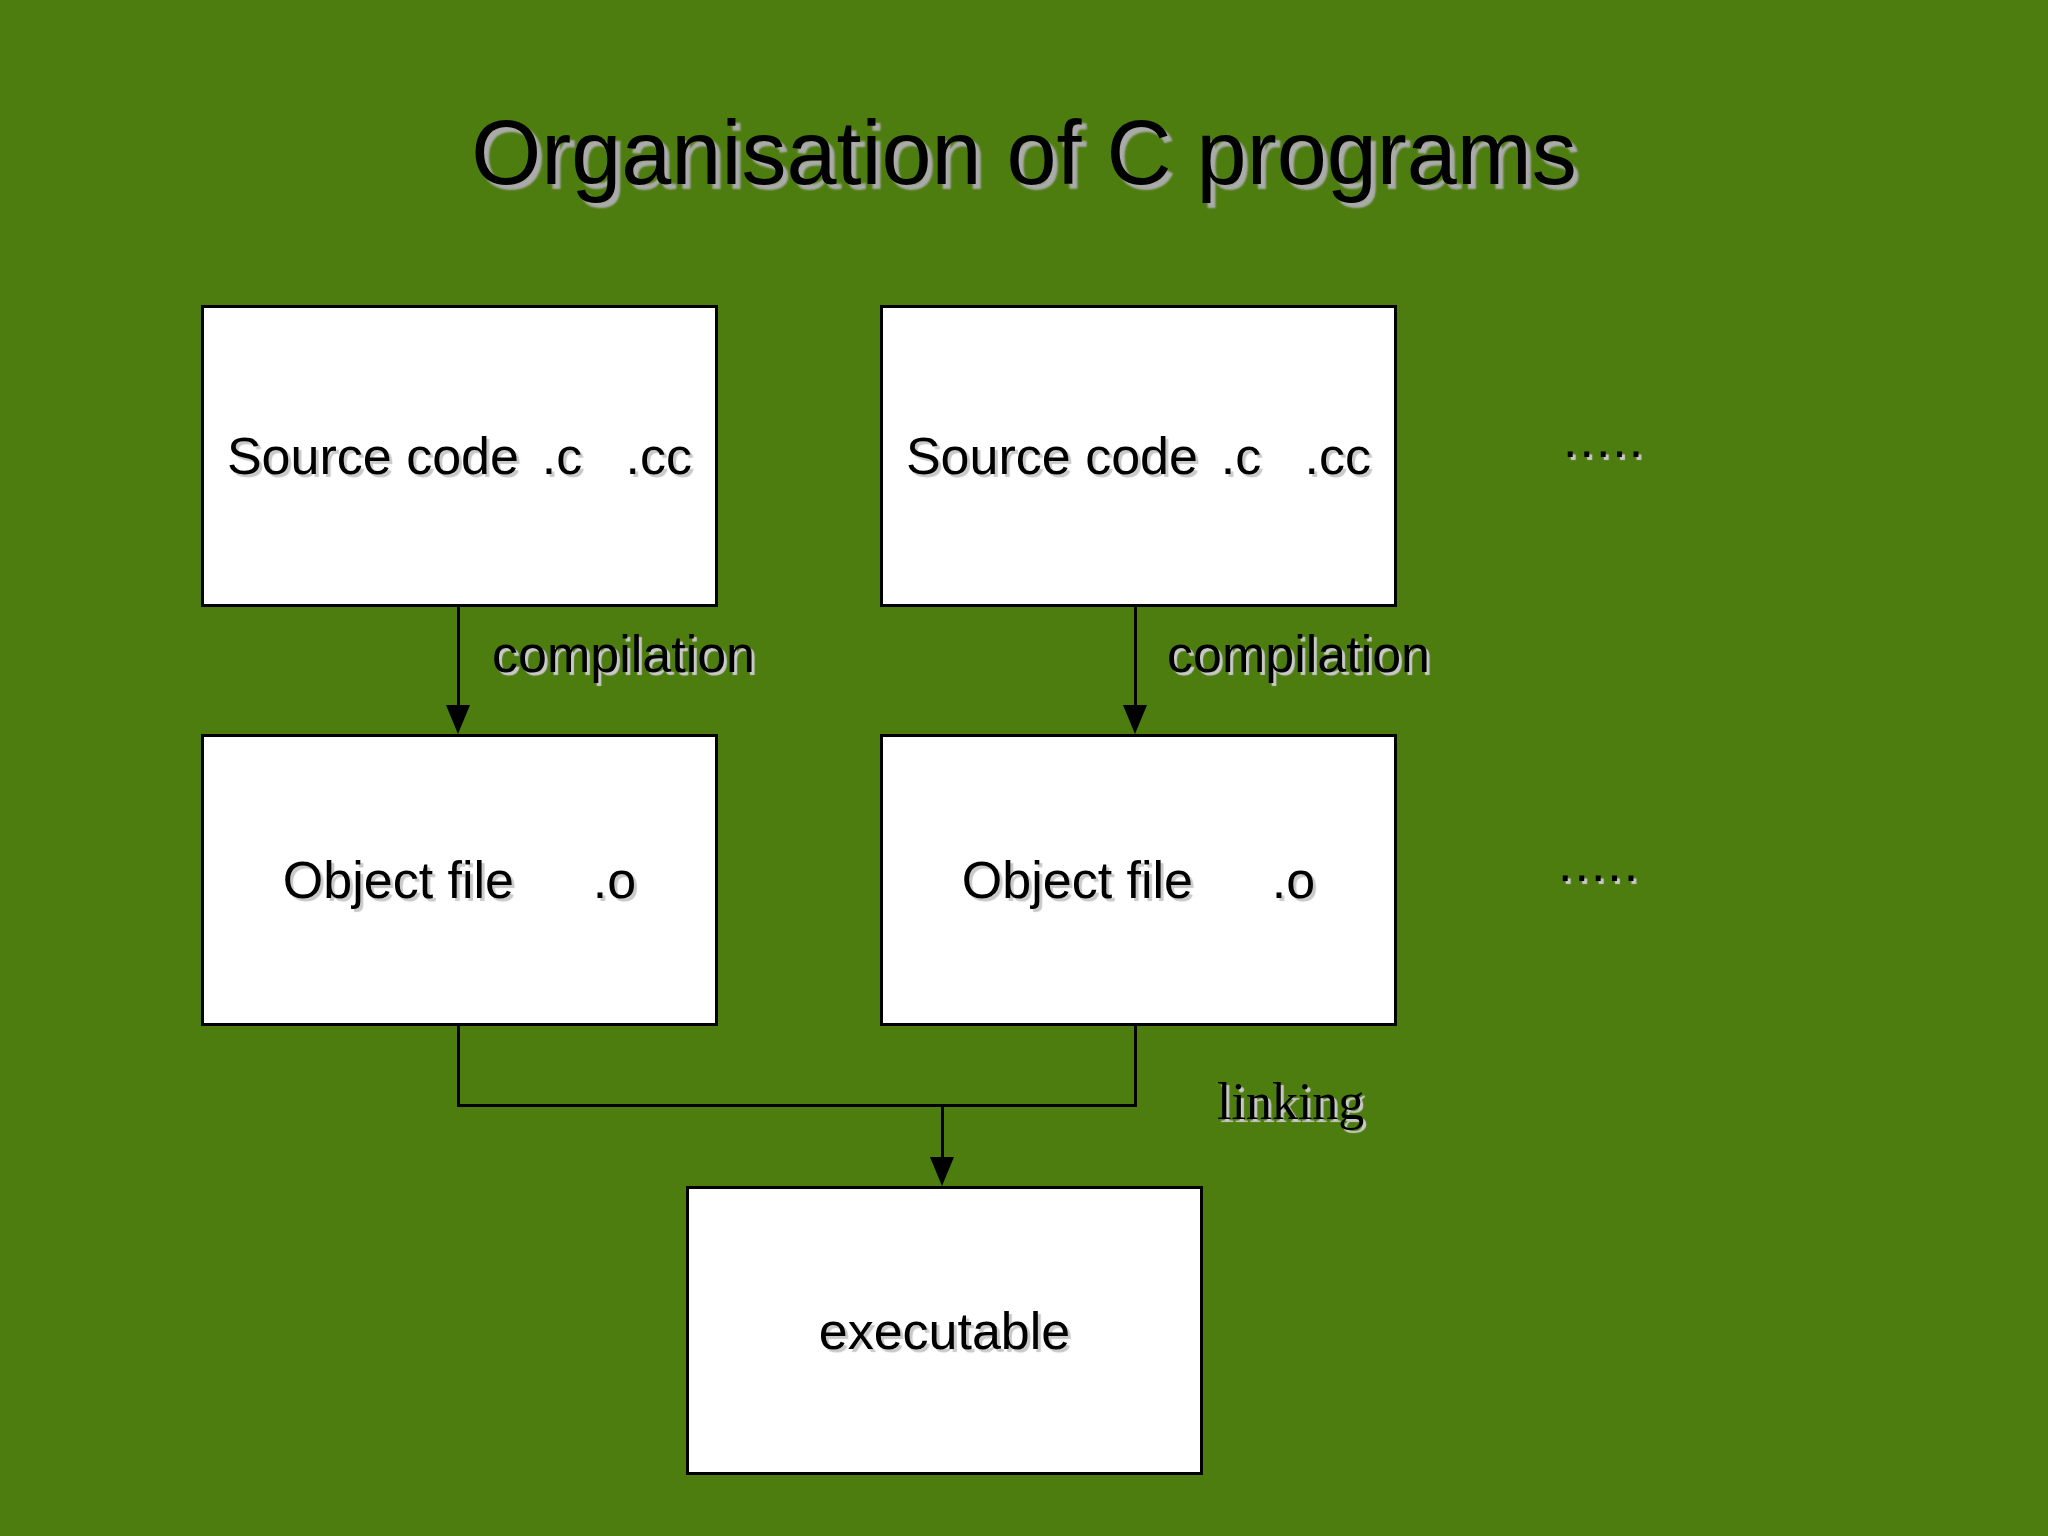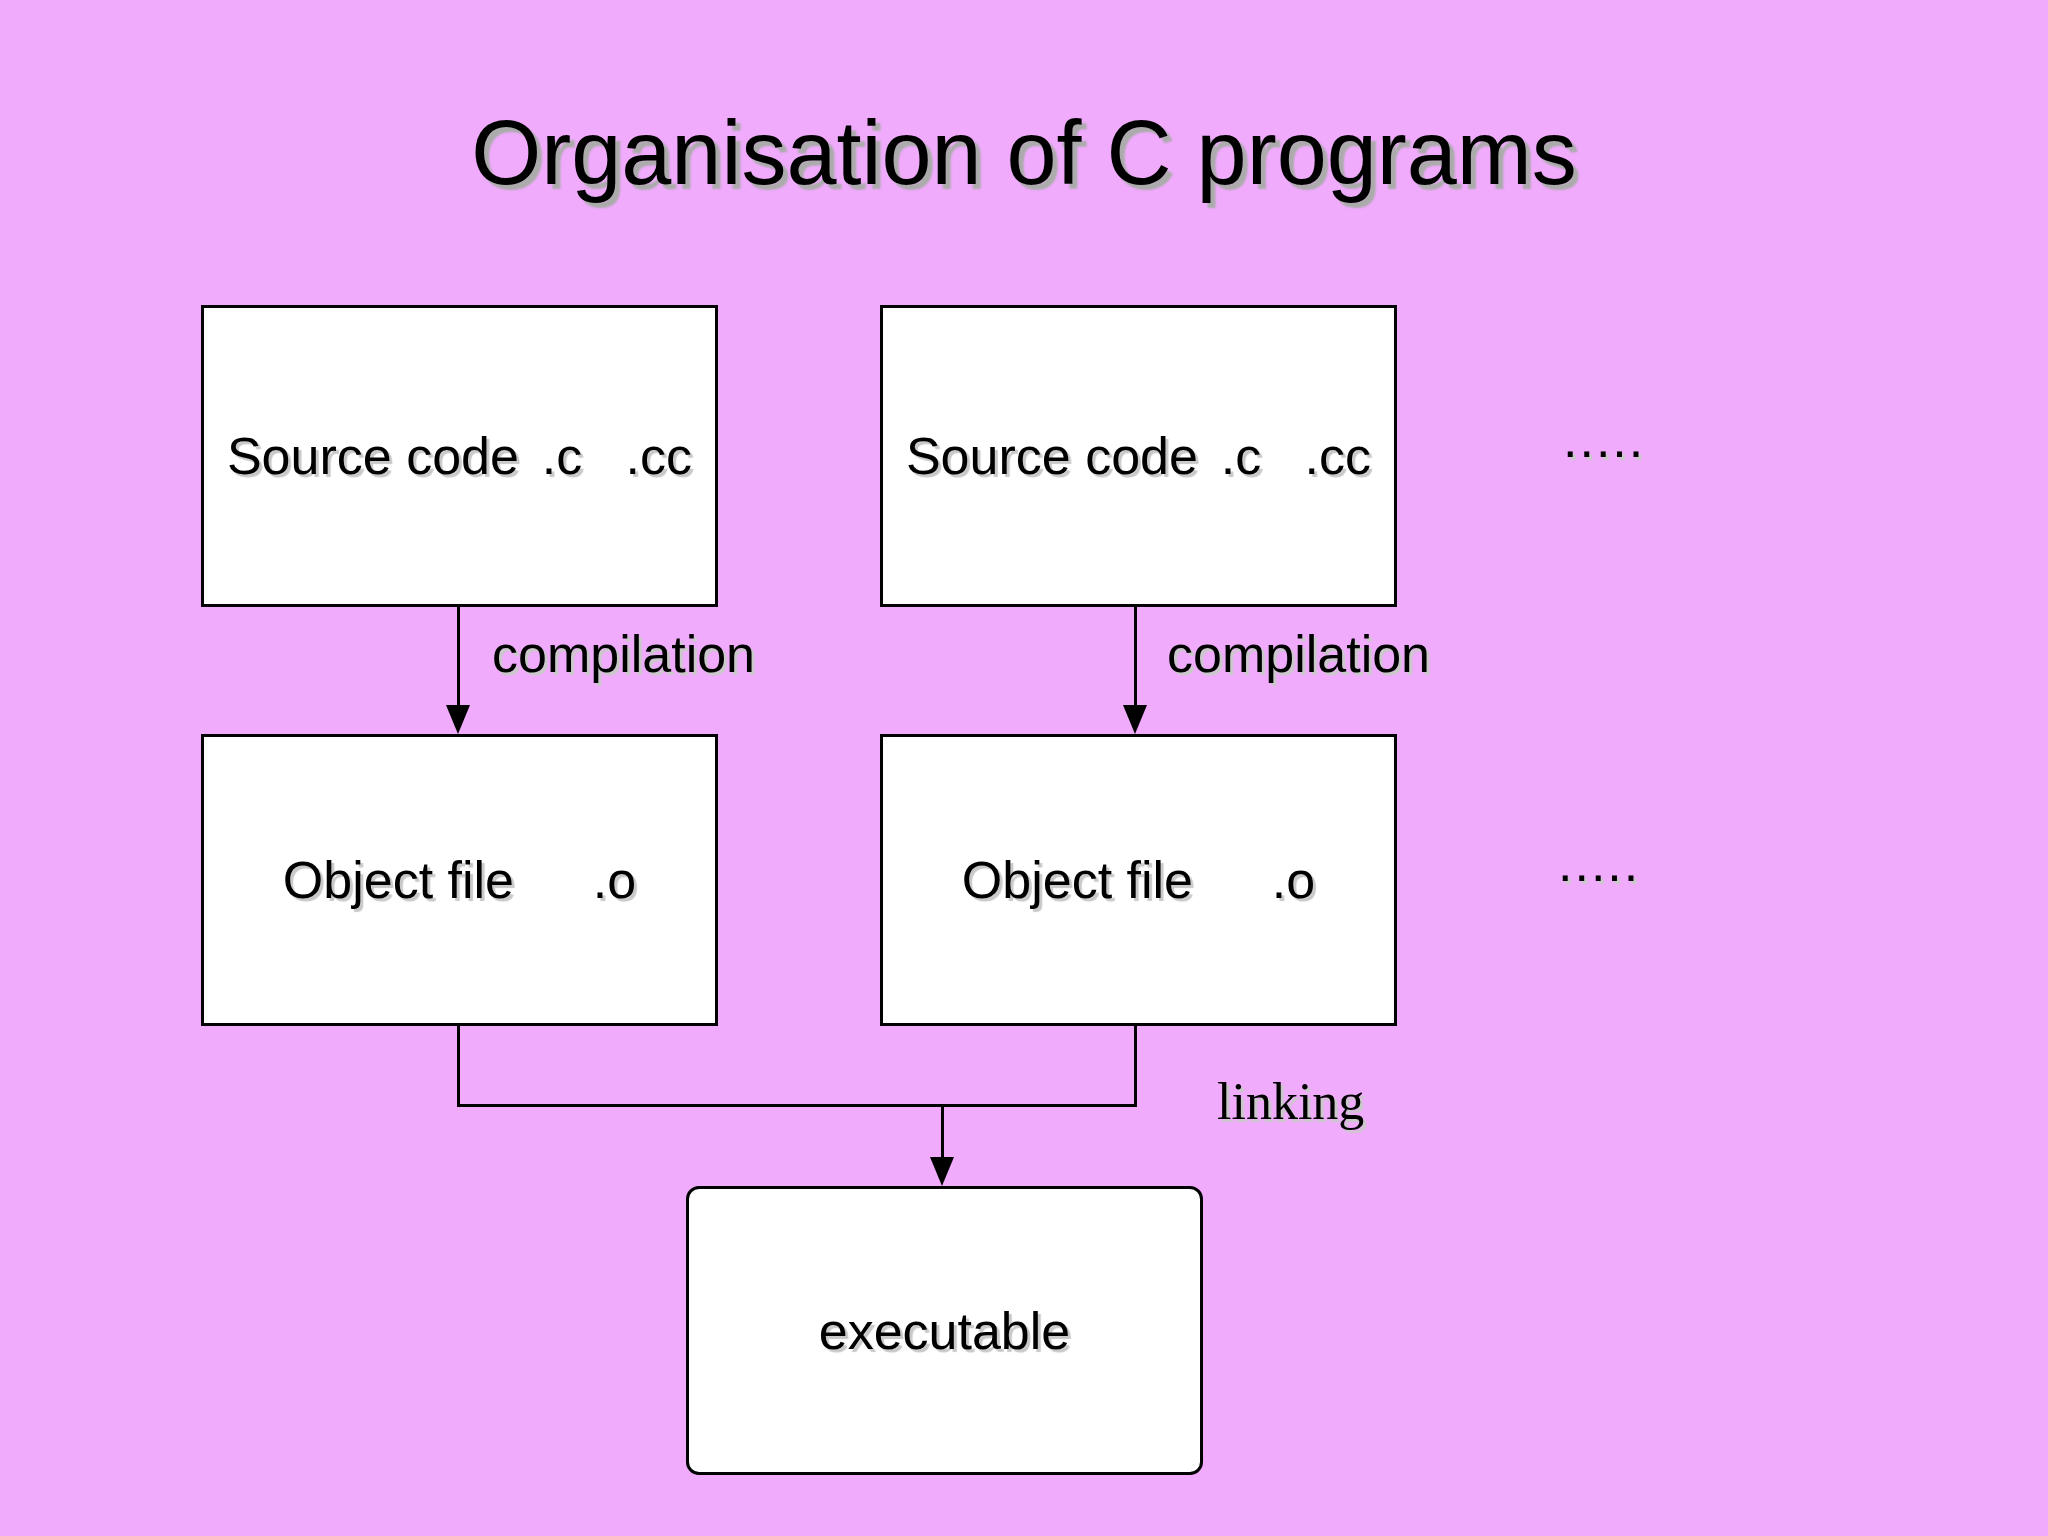--- a/index.html
+++ b/index.html
@@ -4,21 +4,21 @@
 <style>
   html, body {
     margin: 0;
     padding: 0;
     background: #ffffff;
   }
   .slide {
     position: relative;
     width: 2048px;
     height: 1536px;
-    background: #f0abfc;
+    background: #4d7c0f;
     font-family: "Liberation Sans", sans-serif;
     color: #000000;
     overflow: hidden;
   }
   .slide-title {
     position: absolute;
     left: 0;
     top: 98px;
     width: 2048px;
     text-align: center;
@@ -42,21 +42,21 @@
     font-size: 52px;
     line-height: 56px;
     color: #000000;
     text-shadow: 3px 3px 1px #c9c9c9;
     white-space: pre;
   }
   .src1 { left: 201px; top: 305px; width: 517px; height: 302px; }
   .src2 { left: 880px; top: 305px; width: 517px; height: 302px; }
   .obj1 { left: 201px; top: 734px; width: 517px; height: 292px; }
   .obj2 { left: 880px; top: 734px; width: 517px; height: 292px; }
-  .exe  { left: 686px; top: 1186px; width: 517px; height: 289px; justify-content: center; border-radius: 13px; }
+  .exe  { left: 686px; top: 1186px; width: 517px; height: 289px; justify-content: center; }
   .vline {
     position: absolute;
     width: 3px;
     background: #000000;
   }
   .hline {
     position: absolute;
     height: 3px;
     background: #000000;
   }

